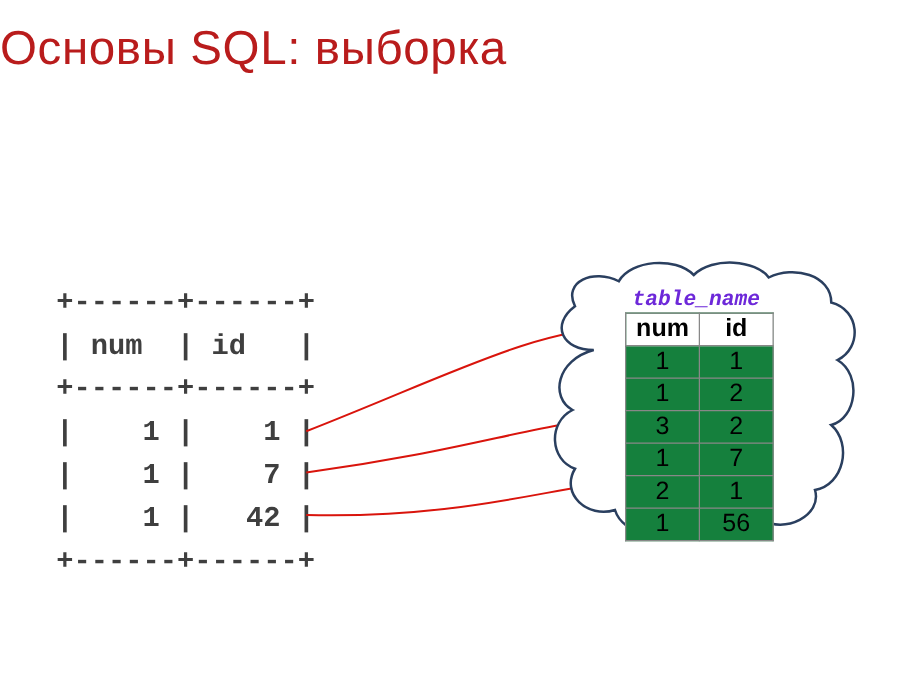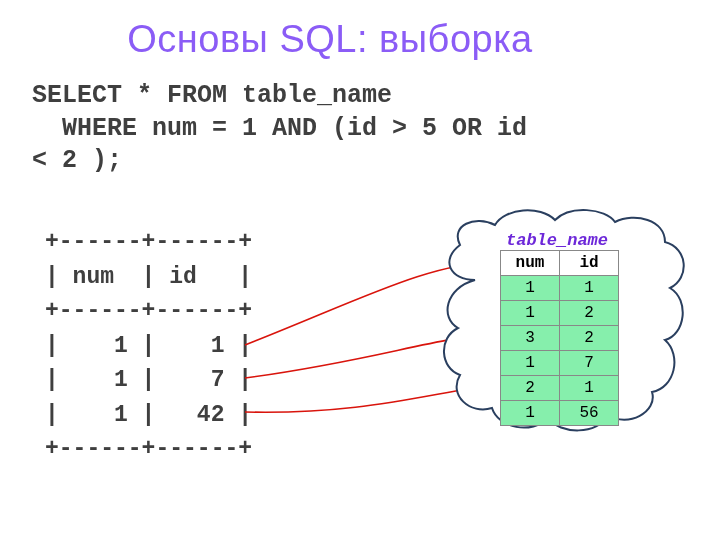--- a/index.html
+++ b/index.html
@@ -15,24 +15,24 @@
   .slide {
     position: relative;
     width: 720px;
     height: 540px;
   }
   .title {
     position: absolute;
     top: 18px;
     left: 0;
     width: 660px;
-    text-align: center;
+    text-align: left;
     font-size: 38px;
     font-weight: 400;
-    color: #8b5cf6;
+    color: #b91c1c;
     font-family: 'Segoe UI', Verdana, sans-serif;
     letter-spacing: 0.5px;
   }
   .code-block {
     position: absolute;
     top: 80px;
     left: 32px;
     width: 660px;
     font-family: 'Courier New', Courier, monospace;
     font-size: 25px;
@@ -75,23 +75,23 @@
     font-weight: bold;
     font-style: italic;
     font-size: 17px;
     color: #6d28d9;
   }
   .data-table {
     position: absolute;
     top: 50px;
     left: 80px;
     border-collapse: collapse;
-    background: #86efac;
-    font-family: Liberation Mono, monospace;
-    font-size: 16px;
+    background: #15803d;
+    font-family: Liberation Sans, sans-serif;
+    font-size: 20px;
   }
   .data-table th, .data-table td {
     border: 1px solid #888;
     width: 58px;
     height: 22px;
     text-align: center;
     padding: 1px 0;
   }
   .data-table th {
     font-weight: bold;
@@ -108,23 +108,20 @@
     pointer-events: none;
   }
 </style>
 </head>
 <body>
 
 <div class="slide">
 
   <div class="title">Основы SQL: выборка</div>
 
-  <div class="code-block"><span>SELECT * FROM table_name</span>
-<span>  WHERE num = 1 AND (id &gt; 5 OR id</span>
-<span>&lt; 2 );</span></div>
 
   <div class="result-table"><span>+------+------+</span>
 <span>| num  | id   |</span>
 <span>+------+------+</span>
 <span>|    1 |    1 |</span>
 <span>|    1 |    7 |</span>
 <span>|    1 |   42 |</span>
 <span>+------+------+</span></div>
 
   <svg class="arrows-svg" width="720" height="540">

